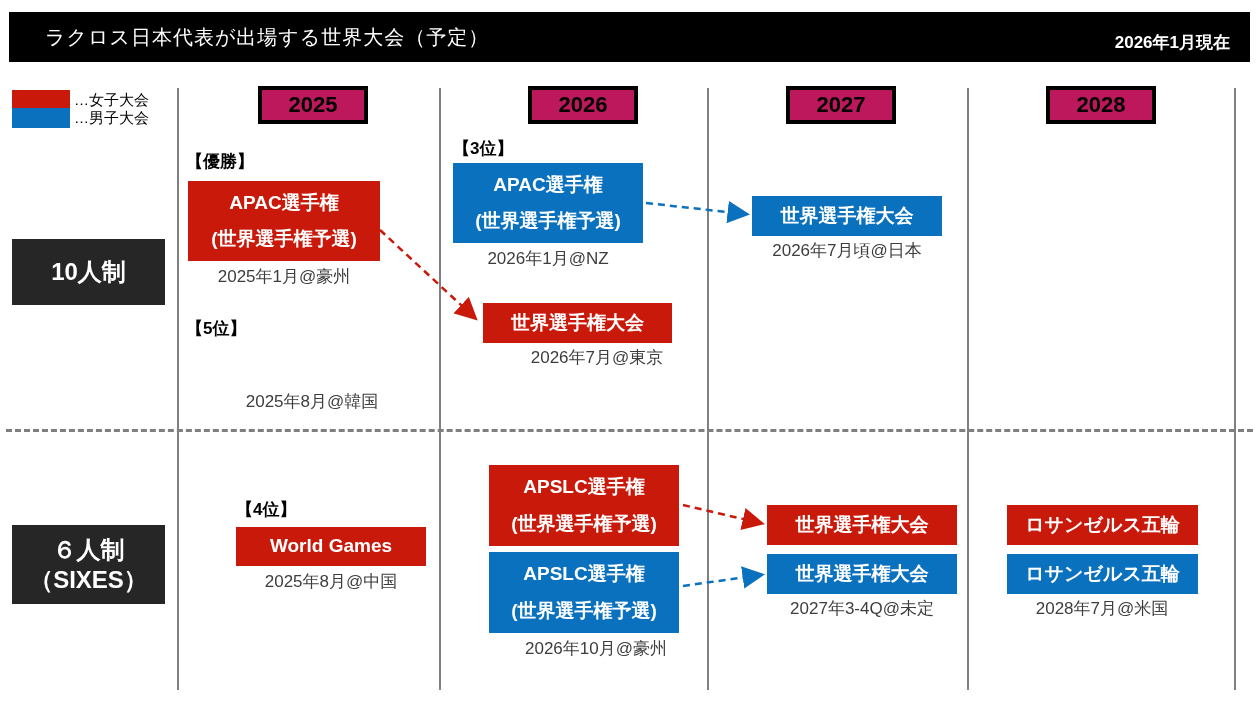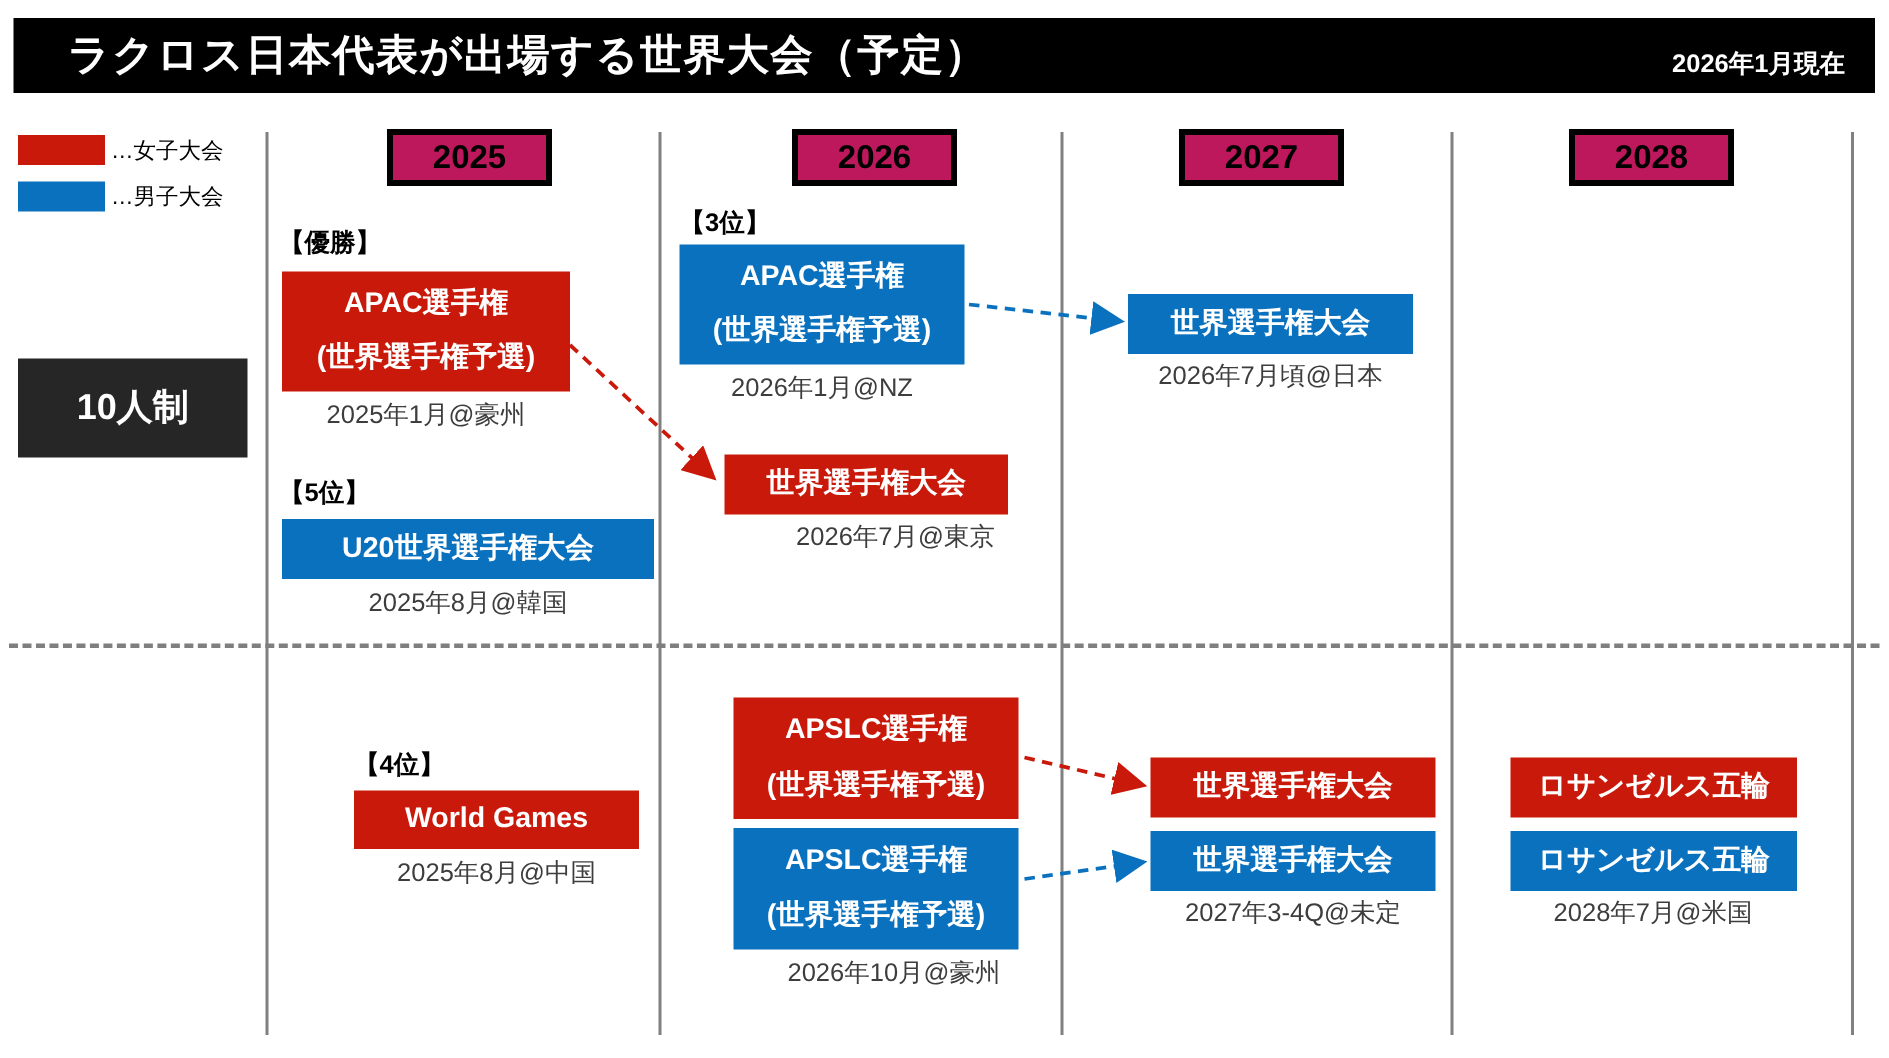--- a/index.html
+++ b/index.html
@@ -9,21 +9,21 @@
     --grid:#808080;
   }
   *{box-sizing:border-box;margin:0;padding:0;}
   html,body{background:#fff;}
   body{font-family:"Liberation Sans","DejaVu Sans",sans-serif;}
   .canvas{position:relative;width:1259px;height:705px;background:#fff;overflow:hidden;}
 
   
   .titlebar{position:absolute;left:9px;top:12px;width:1241px;height:50px;background:#000;
             display:flex;align-items:center;justify-content:space-between;padding:0 20px 0 36px;}
-  .titlebar .title{color:#fff;font-weight:bold;font-size:28px;letter-spacing:1px;}
+  .titlebar .title{color:#fff;font-weight:normal;font-size:20px;letter-spacing:1px;}
   .titlebar .asof{color:#fff;font-weight:bold;font-size:17px;margin-top:10px;}
 
   
   .legend-item{position:absolute;display:flex;align-items:center;}
   .swatch{width:58px;height:20px;display:inline-block;}
   .swatch.red{background:var(--women);}
   .swatch.blue{background:var(--men);}
   .legend-label{font-size:15px;color:#000;margin-left:4px;white-space:nowrap;}
 
   
@@ -59,53 +59,54 @@
 
   <div class="titlebar">
     <div class="title">ラクロス日本代表が出場する世界大会（予定）</div>
     <div class="asof">2026年1月現在</div>
   </div>
 
   <div class="legend-item" style="left:12px;top:90px;">
     <span class="swatch red"></span>
     <span class="legend-label">…女子大会</span>
   </div>
-  <div class="legend-item" style="left:12px;top:121px;">
+  <div class="legend-item" style="left:12px;top:108px;">
     <span class="swatch blue"></span>
     <span class="legend-label">…男子大会</span>
   </div>
 
   <div class="vline" style="left:177px;"></div>
   <div class="vline" style="left:439px;"></div>
   <div class="vline" style="left:707px;"></div>
   <div class="vline" style="left:967px;"></div>
   <div class="vline" style="left:1234px;"></div>
 
   <div class="hdash"></div>
 
   <div class="yearbox" style="left:258px;">2025</div>
   <div class="yearbox" style="left:528px;">2026</div>
   <div class="yearbox" style="left:786px;">2027</div>
   <div class="yearbox" style="left:1046px;">2028</div>
 
   <div class="rowlabel" style="top:239px;height:66px;align-items:center;">
     <div>10人制</div>
   </div>
+  <div class="rowlabel" style="top:525px;height:79px;">
+    <div>６人制</div>
+    <div>（SIXES）</div>
+  </div>
 
   <div class="rank" style="left:186px;top:150px;">【優勝】</div>
   <div class="event-box red" style="left:188px;top:181px;width:192px;height:80px;">
     <div>APAC選手権</div>
     <div>(世界選手権予選)</div>
   </div>
   <div class="date" style="left:184px;top:265px;width:200px;">2025年1月@豪州</div>
 
   <div class="rank" style="left:186px;top:317px;">【5位】</div>
-  <div class="event-box blue" style="left:188px;top:346px;width:248px;height:40px;">
-    <div>U20世界選手権大会</div>
-  </div>
   <div class="date" style="left:212px;top:390px;width:200px;">2025年8月@韓国</div>
 
   <div class="rank" style="left:453px;top:137px;">【3位】</div>
   <div class="event-box blue" style="left:453px;top:163px;width:190px;height:80px;">
     <div>APAC選手権</div>
     <div>(世界選手権予選)</div>
   </div>
   <div class="date" style="left:448px;top:247px;width:200px;">2026年1月@NZ</div>
 
   <div class="event-box red" style="left:483px;top:303px;width:189px;height:40px;">

